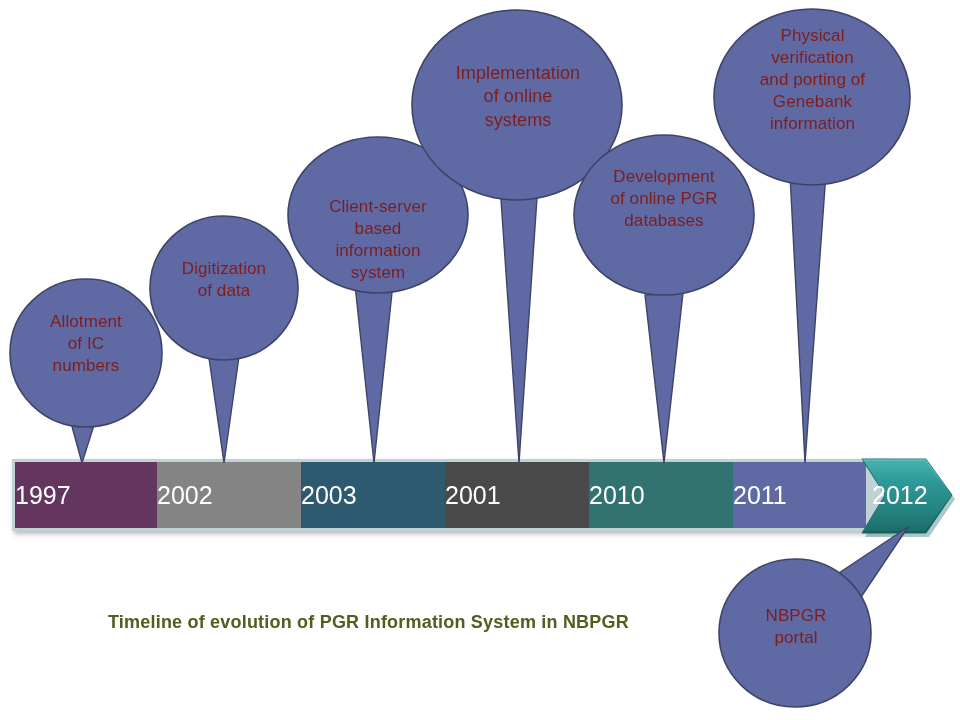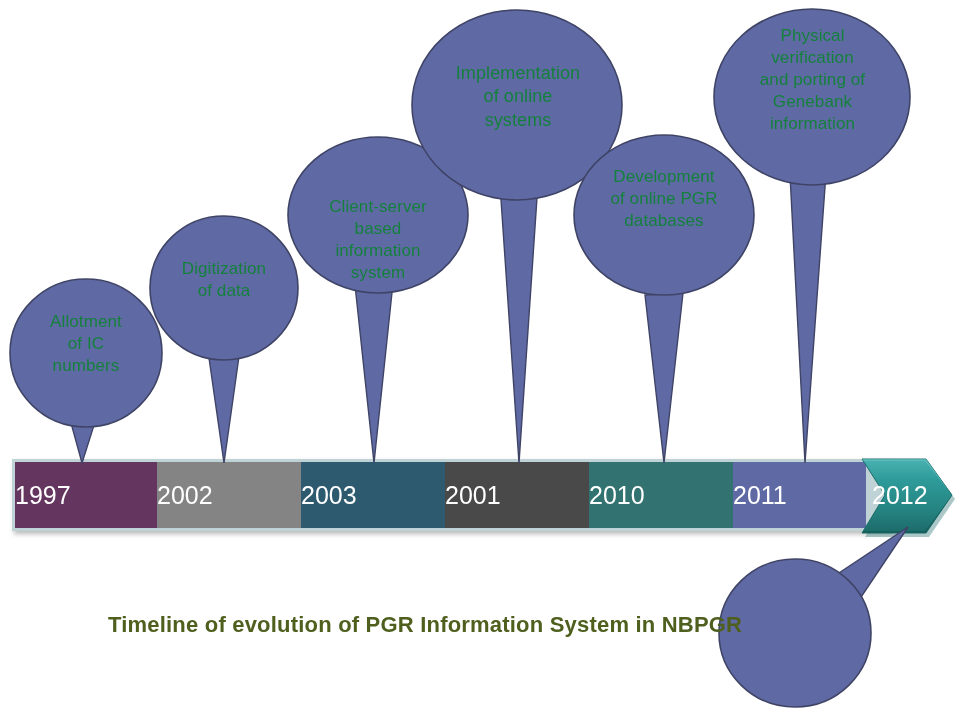--- a/index.html
+++ b/index.html
@@ -21,21 +21,21 @@
     position: absolute;
     left: 0;
     top: 0;
     width: 960px;
     height: 720px;
   }
 
   
   .bubble-text {
     position: absolute;
-    color: #15803d;
+    color: #7f1d1d;
     text-align: center;
     font-family: "Liberation Sans", sans-serif;
     line-height: 1.30;
     white-space: pre-line;
     pointer-events: none;
     letter-spacing: 0.1px;
   }
 
   .year-label {
     position: absolute;
@@ -45,21 +45,21 @@
     font-size: 25px;
     line-height: 1;
     pointer-events: none;
   }
 
   #caption {
     position: absolute;
     left: 108px;
     top: 612px;
     font-family: "Liberation Sans", sans-serif;
-    font-size: 22px;
+    font-size: 18px;
     font-weight: bold;
     color: #4e5f1e;
     letter-spacing: 0.2px;
     white-space: nowrap;
   }
 </style>
 </head>
 <body>
 
 <div id="stage">
@@ -156,20 +156,22 @@
   <div class="bubble-text" style="left:430px; top:62px; width:176px; font-size:18px;">Implementation
 of online
 systems</div>
 
   <div class="bubble-text" style="left:734px; top:25px; width:157px; font-size:17px;">Physical
 verification
 and porting of
 Genebank
 information</div>
 
+  <div class="bubble-text" style="left:727px; top:605px; width:138px; font-size:17px;">NBPGR
+portal</div>
 
   <div class="year-label" style="left:15px; top:483px; width:142px;">1997</div>
   <div class="year-label" style="left:157px; top:483px; width:136px;">2002</div>
   <div class="year-label" style="left:301px; top:483px; width:144px;">2003</div>
   <div class="year-label" style="left:445px; top:483px; width:144px;">2001</div>
   <div class="year-label" style="left:589px; top:483px; width:144px;">2010</div>
   <div class="year-label" style="left:733px; top:483px; width:133px;">2011</div>
   <div class="year-label" style="left:872px; top:483px; width:70px;">2012</div>
 
   <div id="caption">Timeline of evolution of PGR Information System in NBPGR</div>

